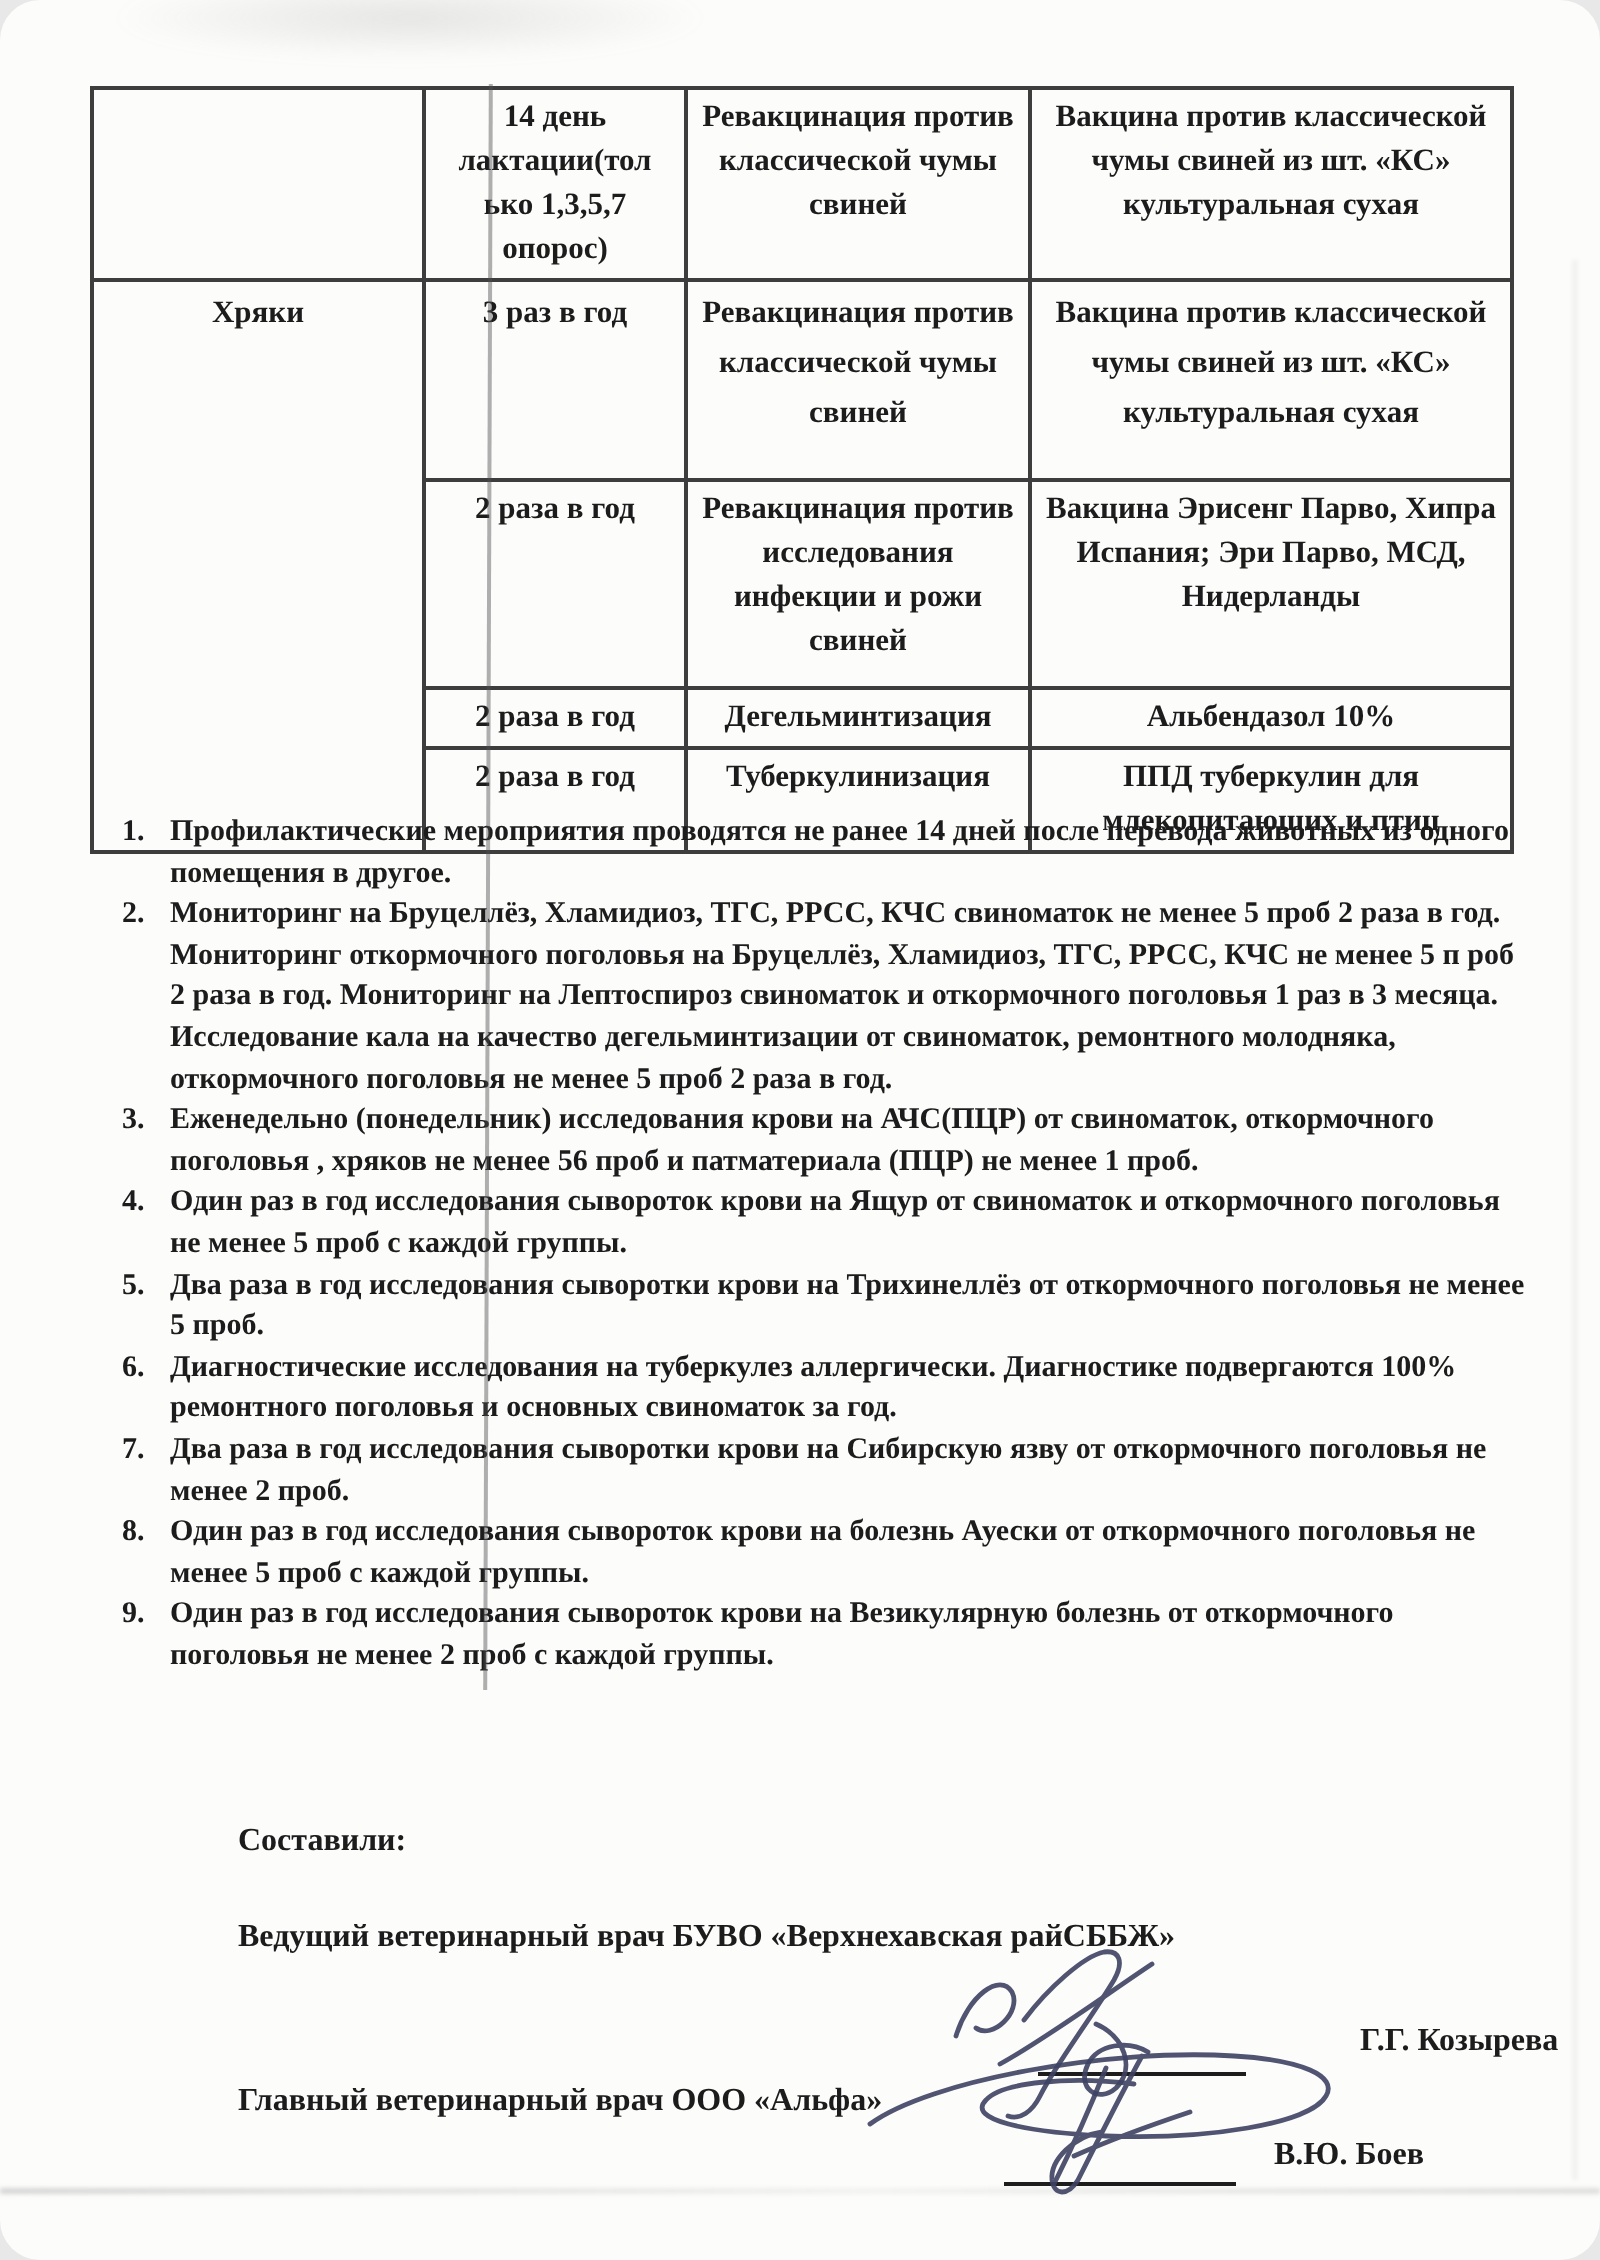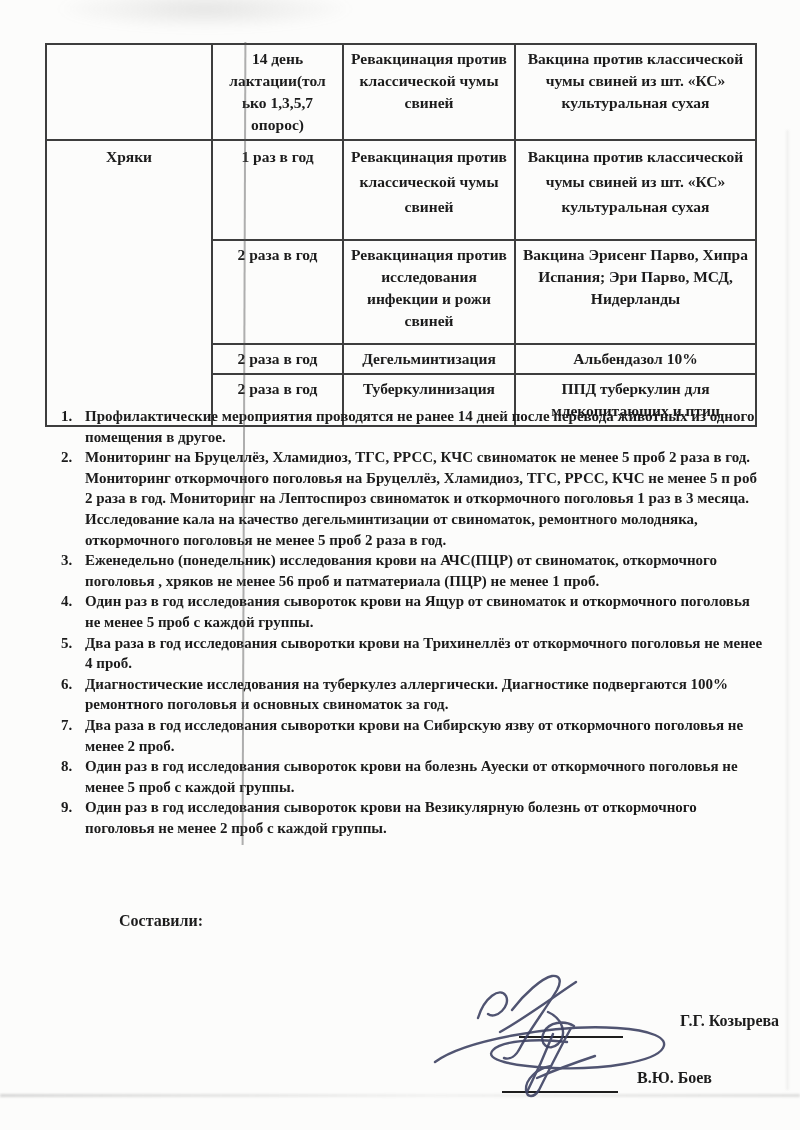--- a/index.html
+++ b/index.html
@@ -1,20 +1,20 @@
 <!DOCTYPE html>
 <html><head>
 <meta charset="utf-8">
 <style>
   html,body{margin:0;padding:0;background:#e8e8e8;}
   .page{
     position:relative;width:800px;height:1130px;margin:0 auto;
     background:#fcfcfb;overflow:hidden;
     font-family:"Liberation Serif","DejaVu Serif",serif;
-    color:#1c1c1c;font-weight:bold;
+    color:#1c1c1c;font-weight:bold;border-radius:20px;
   }
   
   .smudge-top{position:absolute;left:55px;top:-12px;width:300px;height:42px;
     background:radial-gradient(ellipse at center,rgba(140,140,140,0.20),rgba(140,140,140,0) 70%);
     filter:blur(4px);}
   .fold-line{position:absolute;left:243px;top:42px;width:1.5px;height:803px;
     background:rgba(80,80,80,0.45);transform:rotate(0.2deg);z-index:3;}
   .right-streak{position:absolute;left:786px;top:130px;width:3px;height:960px;
     background:rgba(150,150,150,0.10);filter:blur(1px);}
   .bottom-shadow{position:absolute;left:0;top:1094px;width:800px;height:3px;
@@ -71,21 +71,21 @@
     </colgroup>
     <tbody>
       <tr class="r1">
         <td></td>
         <td>14 день лактации(тол ько 1,3,5,7 опорос)</td>
         <td>Ревакцинация против классической чумы свиней</td>
         <td>Вакцина против классической чумы свиней из шт. «КС» культуральная сухая</td>
       </tr>
       <tr class="r2">
         <td class="animal-span" rowspan="4">Хряки</td>
-        <td class="freq-left">1 раз в год</td>
+        <td class="freq-left">3 раз в год</td>
         <td>Ревакцинация против классической чумы свиней</td>
         <td>Вакцина против классической чумы свиней из шт. «КС» культуральная сухая</td>
       </tr>
       <tr class="r3">
         <td class="freq-left">2 раза в год</td>
         <td class="proc-left">Ревакцинация против исследования инфекции и рожи свиней</td>
         <td>Вакцина Эрисенг Парво, Хипра Испания; Эри Парво, МСД, Нидерланды</td>
       </tr>
       <tr class="r4">
         <td class="freq-left">2 раза в год</td>
@@ -114,53 +114,55 @@
     <div class="note">
         <span class="num">3.</span>
         <span class="txt">Еженедельно (понедельник) исследования крови на АЧС(ПЦР) от свиноматок, откормочного поголовья , хряков не менее 56 проб и патматериала (ПЦР) не менее 1 проб.</span>
       </div>
     <div class="note">
         <span class="num">4.</span>
         <span class="txt">Один раз в год исследования сывороток крови на Ящур от свиноматок и откормочного поголовья  не менее 5 проб с каждой группы.</span>
       </div>
     <div class="note">
         <span class="num">5.</span>
-        <span class="txt">Два раза в год исследования сыворотки крови на Трихинеллёз от откормочного поголовья не менее 4 проб.</span>
+        <span class="txt">Два раза в год исследования сыворотки крови на Трихинеллёз от откормочного поголовья не менее 5 проб.</span>
       </div>
     <div class="note">
         <span class="num">6.</span>
         <span class="txt">Диагностические исследования на туберкулез аллергически. Диагностике подвергаются 100% ремонтного поголовья и основных свиноматок за год.</span>
       </div>
     <div class="note">
         <span class="num">7.</span>
         <span class="txt">Два раза в год исследования сыворотки крови на Сибирскую язву от откормочного поголовья не менее 2 проб.</span>
       </div>
     <div class="note">
         <span class="num">8.</span>
         <span class="txt">Один раз в год исследования сывороток крови на болезнь Ауески от откормочного поголовья  не менее 5 проб с каждой группы.</span>
       </div>
     <div class="note">
         <span class="num">9.</span>
         <span class="txt">Один раз в  год исследования сывороток крови на Везикулярную болезнь от откормочного поголовья  не менее 2 проб с каждой группы.</span>
       </div>
   </div>
 
   <div class="sig-text composed">Составили:</div>
+  <div class="sig-text vet1-title">Ведущий ветеринарный врач БУВО «Верхнехавская райСББЖ»</div>
 
   <svg class="sig-svg sig1" viewBox="0 0 165 92">
     <g fill="none" stroke="#3e4263" stroke-width="2.4" stroke-linecap="round" opacity="0.9">
       <path d="M8,46 C14,26 30,14 36,24 C41,34 26,48 18,42"></path>
       <path d="M42,38 C54,22 72,6 82,4 C90,3 92,9 87,18 C75,38 58,60 50,76 C46,84 40,88 34,86"></path>
       <path d="M30,60 C52,48 82,26 106,10"></path>
       <path d="M78,40 C92,46 98,62 88,72 C79,80 68,72 74,60 C79,50 94,48 104,54"></path>
     </g>
   </svg>
   <div class="sig-underline ul1"></div>
   <div class="sig-text vet1-name">Г.Г. Козырева</div>
 
+  <div class="sig-text vet2-title">Главный ветеринарный врач  ООО «Альфа»</div>
 
   <svg class="sig-svg sig2" viewBox="0 0 260 82">
     <g fill="none" stroke="#3e4263" stroke-width="2.4" stroke-linecap="round" opacity="0.9">
       <path d="M10,44 C40,22 130,6 192,10 C226,12 244,20 238,30 C230,44 178,52 128,50 C88,48 58,42 68,32 C76,23 110,20 142,24"></path>
       <path d="M128,16 C120,36 110,58 102,74"></path>
       <path d="M146,10 C134,32 122,56 114,72 C109,80 102,80 101,72 C100,62 112,50 126,48"></path>
       <path d="M112,60 C130,52 152,44 170,38"></path>
     </g>
   </svg>
   <div class="sig-underline ul2"></div>

